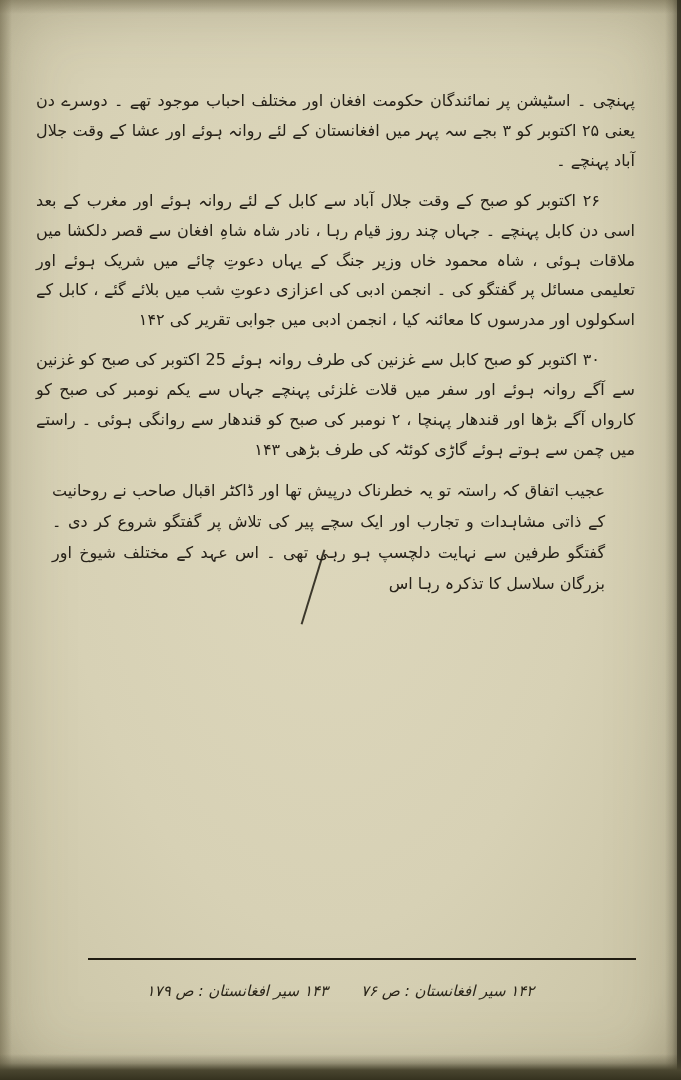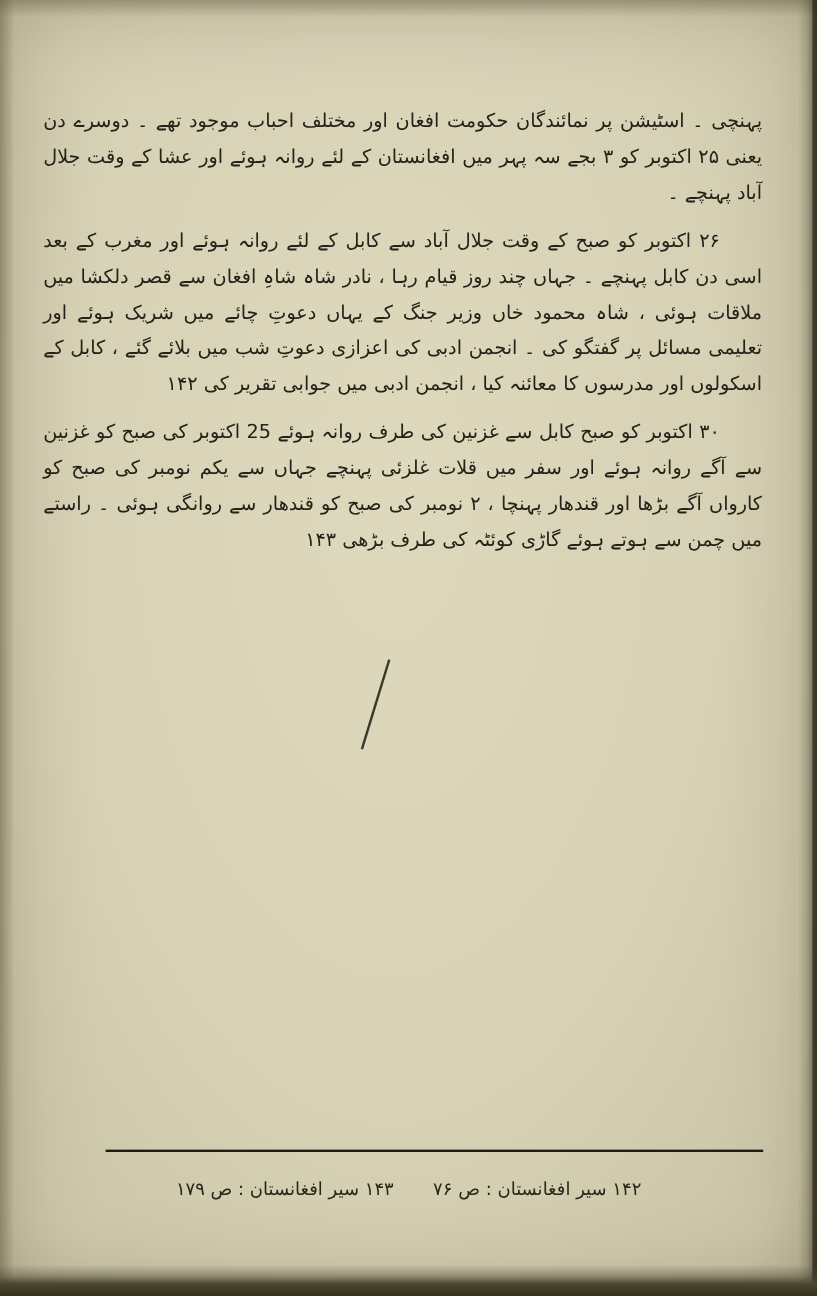--- a/index.html
+++ b/index.html
@@ -89,38 +89,39 @@
   .footnote {
     position: absolute;
     top: 982px;
     left: 0;
     width: 100%;
     text-align: center;
     direction: rtl;
     font-size: 15px;
     color: #2a2519;
   }
-  .footnote span { margin: 0 14px; white-space: nowrap; }
+  .footnote span { margin: 0 14px; white-space: nowrap; font-style: italic; }
 </style>
 </head>
 <body>
 
 <div class="scan-page">
 
   <div class="edge edge-top"></div>
   <div class="edge edge-left"></div>
   <div class="edge edge-right"></div>
   <div class="edge edge-right-line"></div>
   <div class="edge edge-bottom"></div>
 
 
   <div class="text-block">
     <p class="para continuation">پہنچی ۔ اسٹیشن پر نمائندگان حکومت افغان اور مختلف احباب موجود تھے ۔ دوسرے دن یعنی ۲۵ اکتوبر کو ۳ بجے سہ پہر میں افغانستان کے لئے روانہ ہوئے اور عشا کے وقت جلال آباد پہنچے ۔</p>
     <p class="para">۲۶ اکتوبر کو صبح کے وقت جلال آباد سے کابل کے لئے روانہ ہوئے اور مغرب کے بعد اسی دن کابل پہنچے ۔ جہاں چند روز قیام رہا ، نادر شاہ شاہِ افغان سے قصر دلکشا میں ملاقات ہوئی ، شاہ محمود خاں وزیر جنگ کے یہاں دعوتِ چائے میں شریک ہوئے اور تعلیمی مسائل پر گفتگو کی ۔ انجمن ادبی کی اعزازی دعوتِ شب میں بلائے گئے ، کابل کے اسکولوں اور مدرسوں کا معائنہ کیا ، انجمن ادبی میں جوابی تقریر کی ۱۴۲</p>
     <p class="para">۳۰ اکتوبر کو صبح کابل سے غزنین کی طرف روانہ ہوئے 25 اکتوبر کی صبح کو غزنین سے آگے روانہ ہوئے اور سفر میں قلات غلزئی پہنچے جہاں سے یکم نومبر کی صبح کو کارواں آگے بڑھا اور قندھار پہنچا ، ۲ نومبر کی صبح کو قندھار سے روانگی ہوئی ۔ راستے میں چمن سے ہوتے ہوئے گاڑی کوئٹہ کی طرف بڑھی ۱۴۳</p>
+    <p class="para quote">عجیب اتفاق کہ راستہ تو یہ خطرناک درپیش تھا اور ڈاکٹر اقبال صاحب نے روحانیت کے ذاتی مشاہدات و تجارب اور ایک سچے پیر کی تلاش پر گفتگو شروع کر دی ۔ گفتگو طرفین سے نہایت دلچسپ ہو رہی تھی ۔ اس عہد کے مختلف شیوخ اور بزرگان سلاسل کا تذکرہ رہا اس</p>
   </div>
 
   <div class="stray-mark"></div>
 
   <div class="footnote-rule"></div>
 
   <div class="footnote">
     <span>۱۴۲ سیر افغانستان : ص ۷۶</span>
     <span>۱۴۳ سیر افغانستان : ص ۱۷۹</span>
   </div>

